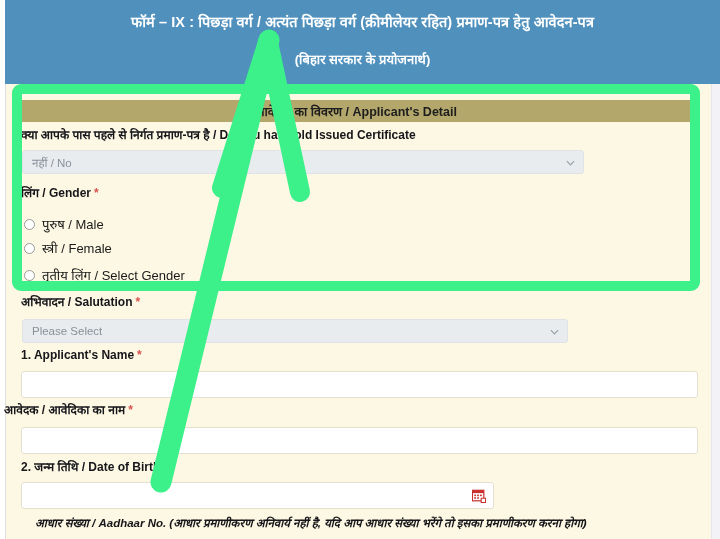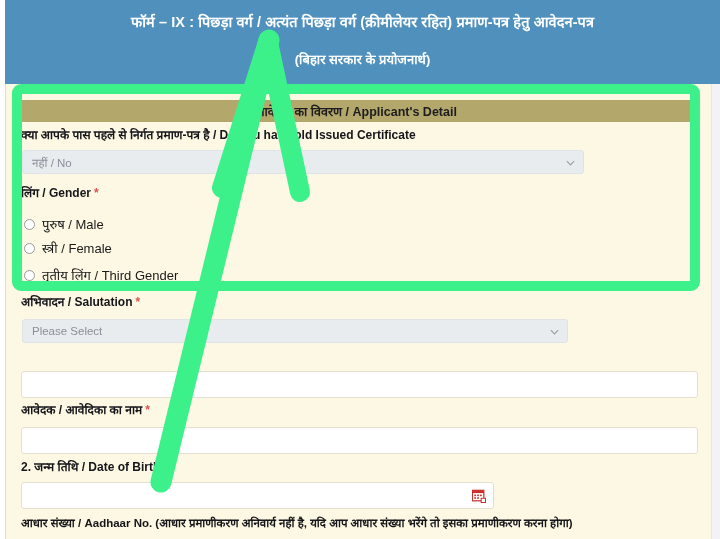--- a/index.html
+++ b/index.html
@@ -250,40 +250,43 @@
     <span>पुरुष / Male</span>
   </div>
 
   <div class="radio-row" style="left:24px; top:239px;">
     <span class="radio-dot"></span>
     <span>स्त्री / Female</span>
   </div>
 
   <div class="radio-row" style="left:24px; top:266px;">
     <span class="radio-dot"></span>
-    <span>तृतीय लिंग / Third Gender</span>
+    <span>तृतीय लिंग / Select Gender</span>
   </div>
 
   <div class="field-label" style="left:21px; top:295px;text-align:right;">
     <span>अभिवादन / Salutation</span><span class="req">*</span>
   </div>
 
   <div class="select-box" style="left:22px; top:319px; width:546px;">
     <span>Please Select</span>
     <span class="chev">
       <svg width="9" height="9" viewBox="0 0 10 10">
         <path d="M1 3 L5 7 L9 3" fill="none" stroke="#9aa0a8" stroke-width="1.3"></path>
       </svg>
     </span>
   </div>
 
+  <div class="field-label" style="left:21px; top:348px;">
+    <span>1. Applicant's Name</span><span class="req">*</span>
+  </div>
 
   <input class="text-input" style="left: 21px; top: 371px; width: 677px;" type="text" value="">
 
-  <div class="field-label" style="left:21px; top:403px;">
+  <div class="field-label" style="left:4px; top:403px;">
     <span>आवेदक / आवेदिका का नाम</span><span class="req">*</span>
   </div>
 
   <input class="text-input" style="left: 21px; top: 427px; width: 677px;" type="text" value="">
 
   <div class="field-label" style="left:21px; top:460px;">
     <span>2. जन्म तिथि / Date of Birth</span><span class="req">*</span>
   </div>
 
   <div class="date-input" style="left:21px; top:482px; width:473px;">
@@ -294,21 +297,21 @@
         <rect x="2.6" y="6.4" width="2" height="1.8" fill="#c9302c"></rect>
         <rect x="5.9" y="6.4" width="2" height="1.8" fill="#c9302c"></rect>
         <rect x="9.2" y="6.4" width="2" height="1.8" fill="#c9302c"></rect>
         <rect x="2.6" y="9.4" width="2" height="1.8" fill="#c9302c"></rect>
         <rect x="5.9" y="9.4" width="2" height="1.8" fill="#c9302c"></rect>
         <path d="M10.5 10.5 L15.5 10.5 L15.5 15.5 L10.5 15.5 Z" fill="#ffffff" stroke="#c9302c" stroke-width="1.2"></path>
       </svg>
     </span>
   </div>
 
-  <div class="note-text" style="left:21px; top:515px;">आधार संख्या / Aadhaar No. (आधार प्रमाणीकरण अनिवार्य नहीं है, यदि आप आधार संख्या भरेंगे तो इसका प्रमाणीकरण करना होगा)</div>
+  <div class="note-text" style="left:35px; top:515px;font-style:italic;">आधार संख्या / Aadhaar No. (आधार प्रमाणीकरण अनिवार्य नहीं है, यदि आप आधार संख्या भरेंगे तो इसका प्रमाणीकरण करना होगा)</div>
 
   <div class="highlight-box"></div>
 
   <svg class="arrow-overlay" viewBox="0 0 720 539">
 
     <path d="M161 482 L269 40" stroke="#3cf08a" stroke-width="21" stroke-linecap="round" fill="none"></path>
 
     <path d="M268 42 L222 188" stroke="#3cf08a" stroke-width="20" stroke-linecap="round" fill="none"></path>
 
     <path d="M268 42 L300 192" stroke="#3cf08a" stroke-width="20" stroke-linecap="round" fill="none"></path>

